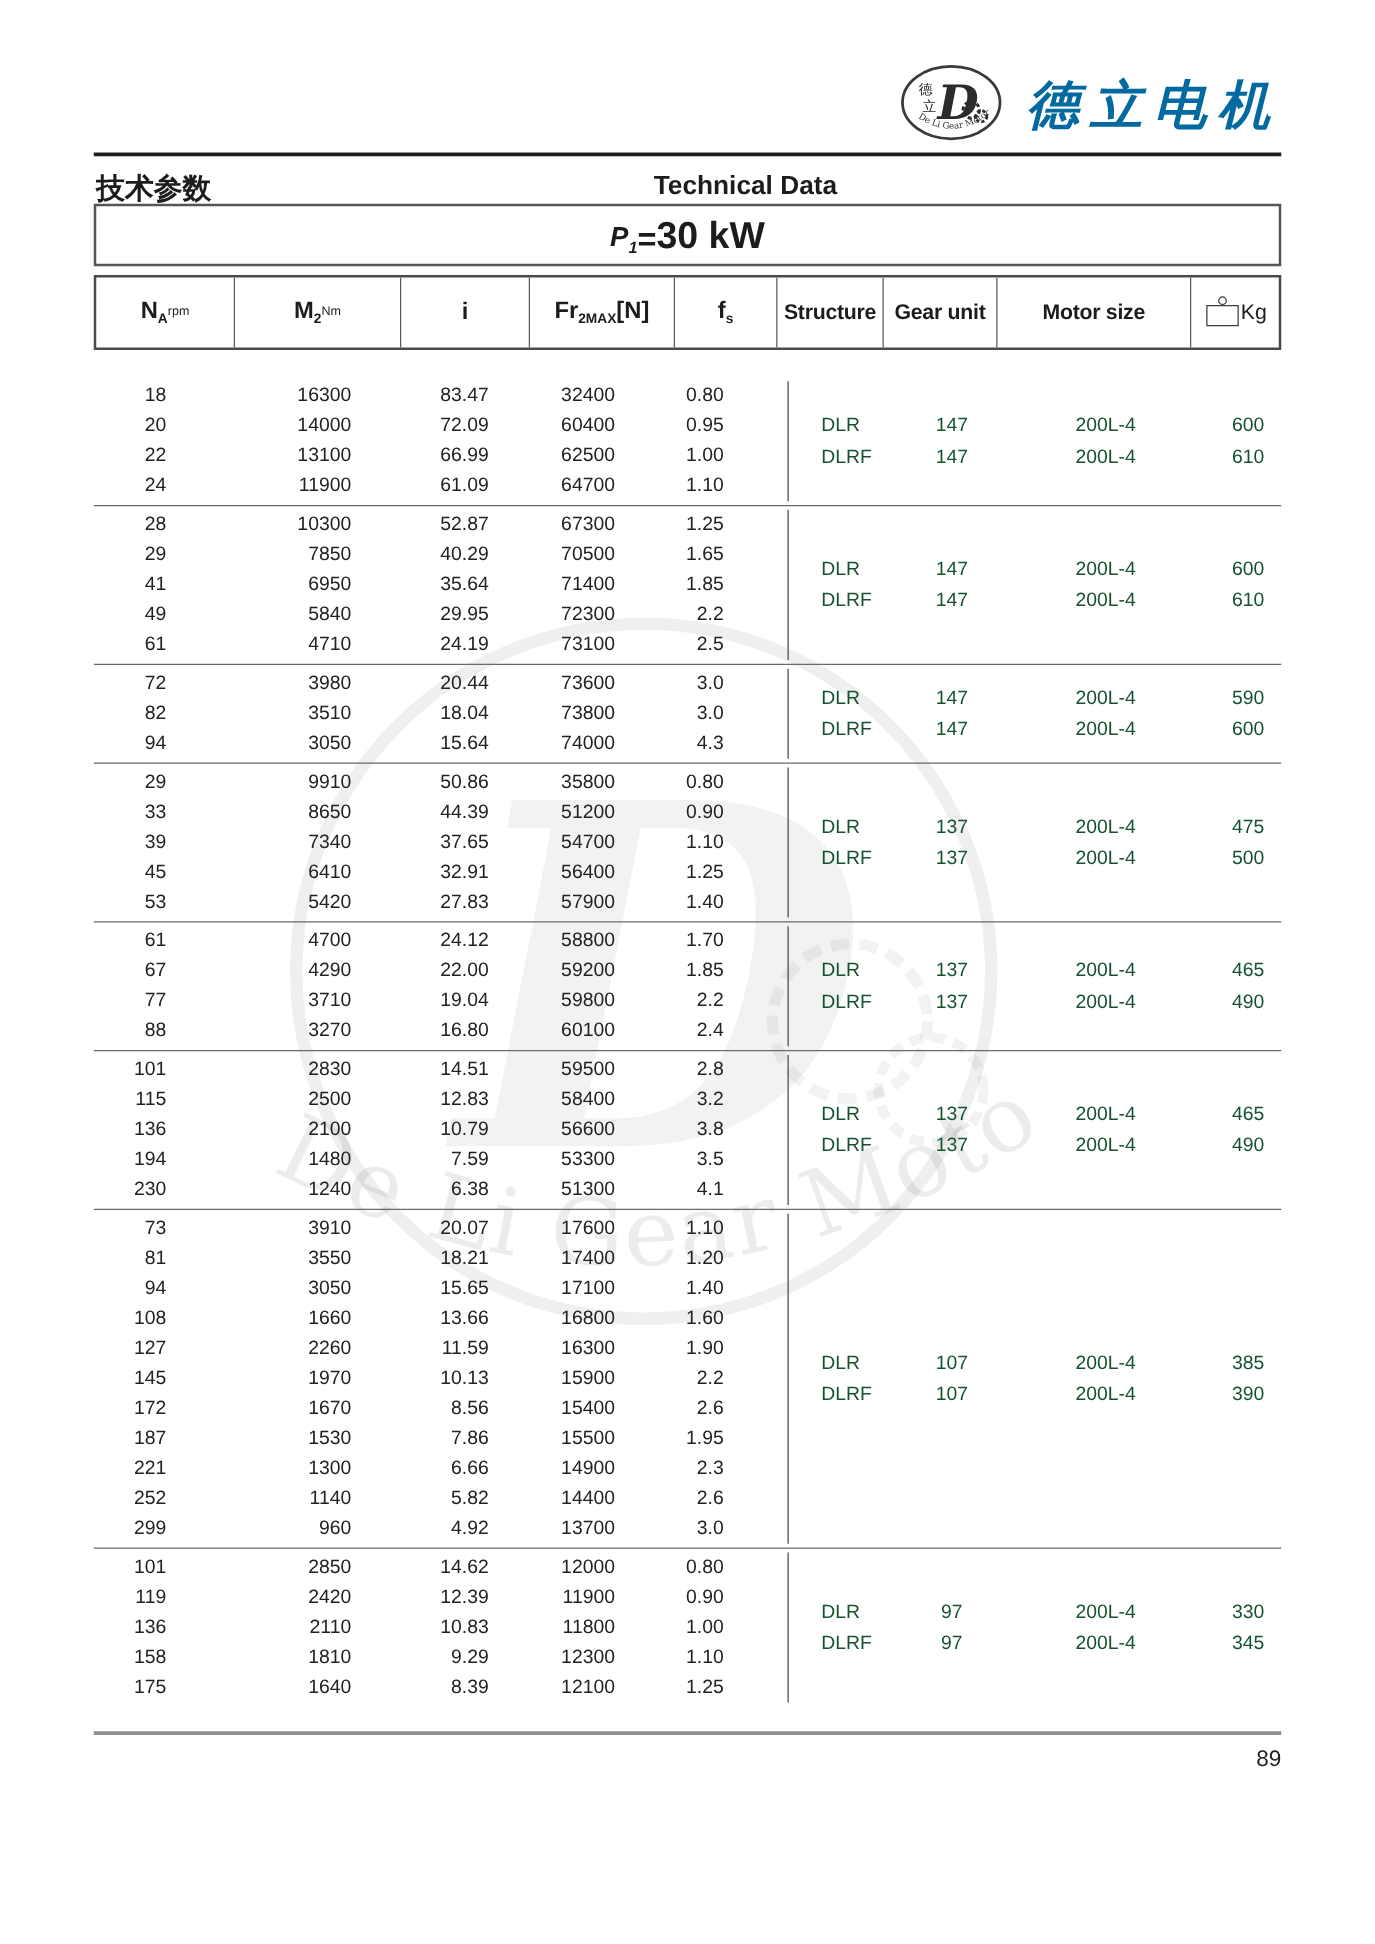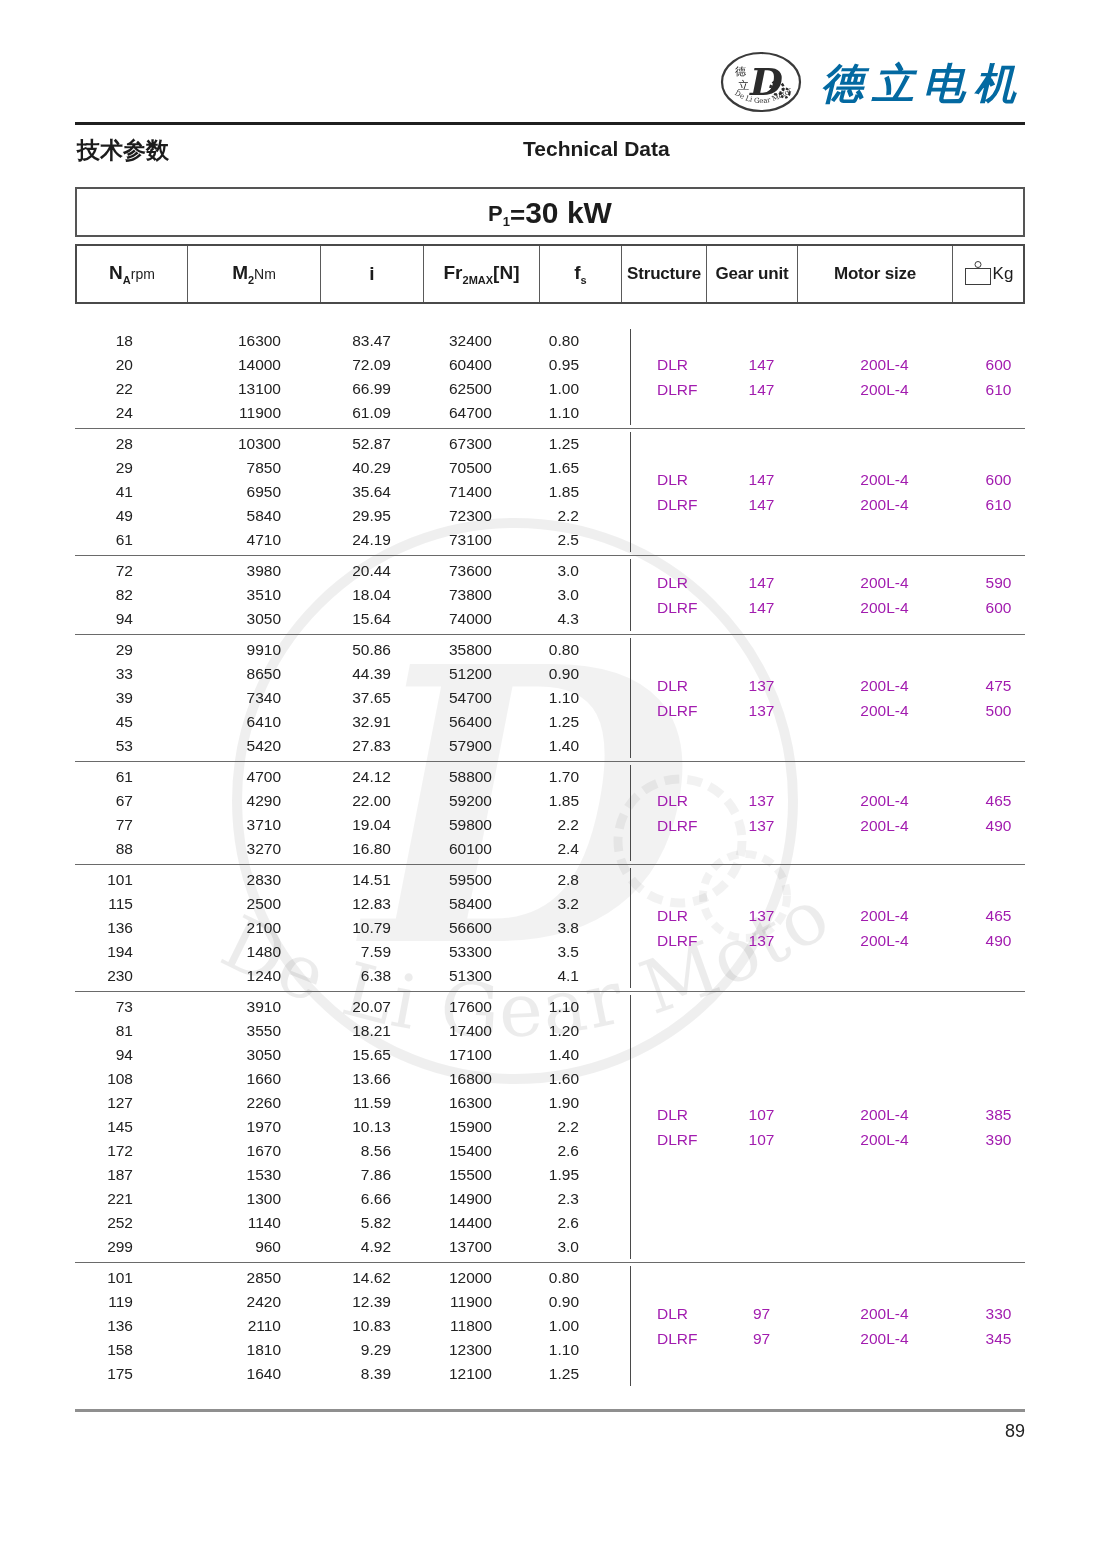--- a/index.html
+++ b/index.html
@@ -14,44 +14,44 @@
   .page-header { height:122px; position:relative; }
   .brand-block { position:absolute; right:0; top:50px; display:flex; align-items:center; gap:18px; }
   .brand-name {
     font-family:"DejaVu Serif","Liberation Serif",serif;
     font-weight:bold; font-style:italic; font-size:42px; letter-spacing:9px;
     color:#0369a1; white-space:nowrap;
   }
   .top-rule { height:3px; background:#1f1f1f; }
 
   
-  .section-row { position:relative; height:62px; }
+  .section-row { position:relative; height:38px; }
   .cn-title { position:absolute; left:2px; top:10px; font-size:23px; font-weight:bold; }
   .en-title { position:absolute; left:448px; top:12px; width:234px; text-align:left; font-size:21px; font-weight:bold; }
 
   
   .power-box {
     border:2px solid #555; height:50px; display:flex; align-items:flex-end;
     justify-content:center; padding-bottom:7px; font-weight:bold;
   }
-  .p-small { font-size:22px; line-height:1; }
+  .p-small { font-size:22px; line-height:1;font-style:italic; }
   .p-small sub { font-size:13px; }
   .p-eq { font-size:26px; line-height:1; }
   .p-big { font-size:30px; line-height:1; }
 
   
   .table-head { display:flex; border:2px solid #4a4a4a; margin-top:7px; height:60px; }
   .th {
     display:flex; flex-direction:row; justify-content:center; align-items:center;
     font-weight:bold; white-space:nowrap;
   }
   .th + .th { border-left:1.5px solid #5a5a5a; }
   .th .main { font-size:19px; line-height:1.15; }
   .th .main sub { font-size:11px; }
-  .th .unit { font-size:14px; font-weight:normal; line-height:1.15; }
+  .th .unit { font-size:10px; font-weight:normal; line-height:1.15; }
   .th .label { font-size:17px; letter-spacing:-0.2px; }
   .th0{width:110px;} .th1{width:133px;} .th2{width:103px;} .th3{width:116px;}
   .th4{width:82px;}  .th5{width:85px;}  .th6{width:91px;}  .th7{width:155px;} .th8{width:73px; flex:1;}
   .kg-label { font-size:17px; font-weight:normal; }
   .weight-icon { width:30px; height:25px; position:relative; margin-bottom:1px; }
   .weight-icon .knob {
     position:absolute; top:0; left:50%; transform:translateX(-50%);
     width:7px; height:7px; border:1.5px solid #3d3d3d; border-radius:50%;
   }
   .weight-icon .bodyp {
@@ -69,21 +69,21 @@
   .cell { text-align:right; font-size:15.5px; color:#222; }
   .c0{width:110px; padding-right:52px;}
   .c1{width:133px; padding-right:37px;}
   .c2{width:103px; padding-right:30px;}
   .c3{width:116px; padding-right:45px;}
   .c4{width:82px;  padding-right:40px;}
   .group-structure {
     width:406px; border-left:1.5px solid #4a4a4a;
     display:flex; flex-direction:column; justify-content:center;
   }
-  .structure-row { display:flex; height:25px; align-items:center; font-size:15.5px; color:#a21caf; }
+  .structure-row { display:flex; height:25px; align-items:center; font-size:15.5px; color:#14532d; }
   .s0{width:85px; padding-left:26px; text-align:left;}
   .s1{width:91px; text-align:center;}
   .s2{width:155px; text-align:center;}
   .s3{width:73px; text-align:center;}
 
   
   .bottom-rule { height:3px; background:#8f8f8f; margin-top:20px; }
   .page-num { text-align:right; font-size:18px; margin-top:9px; color:#222; }
 </style>
 </head>

